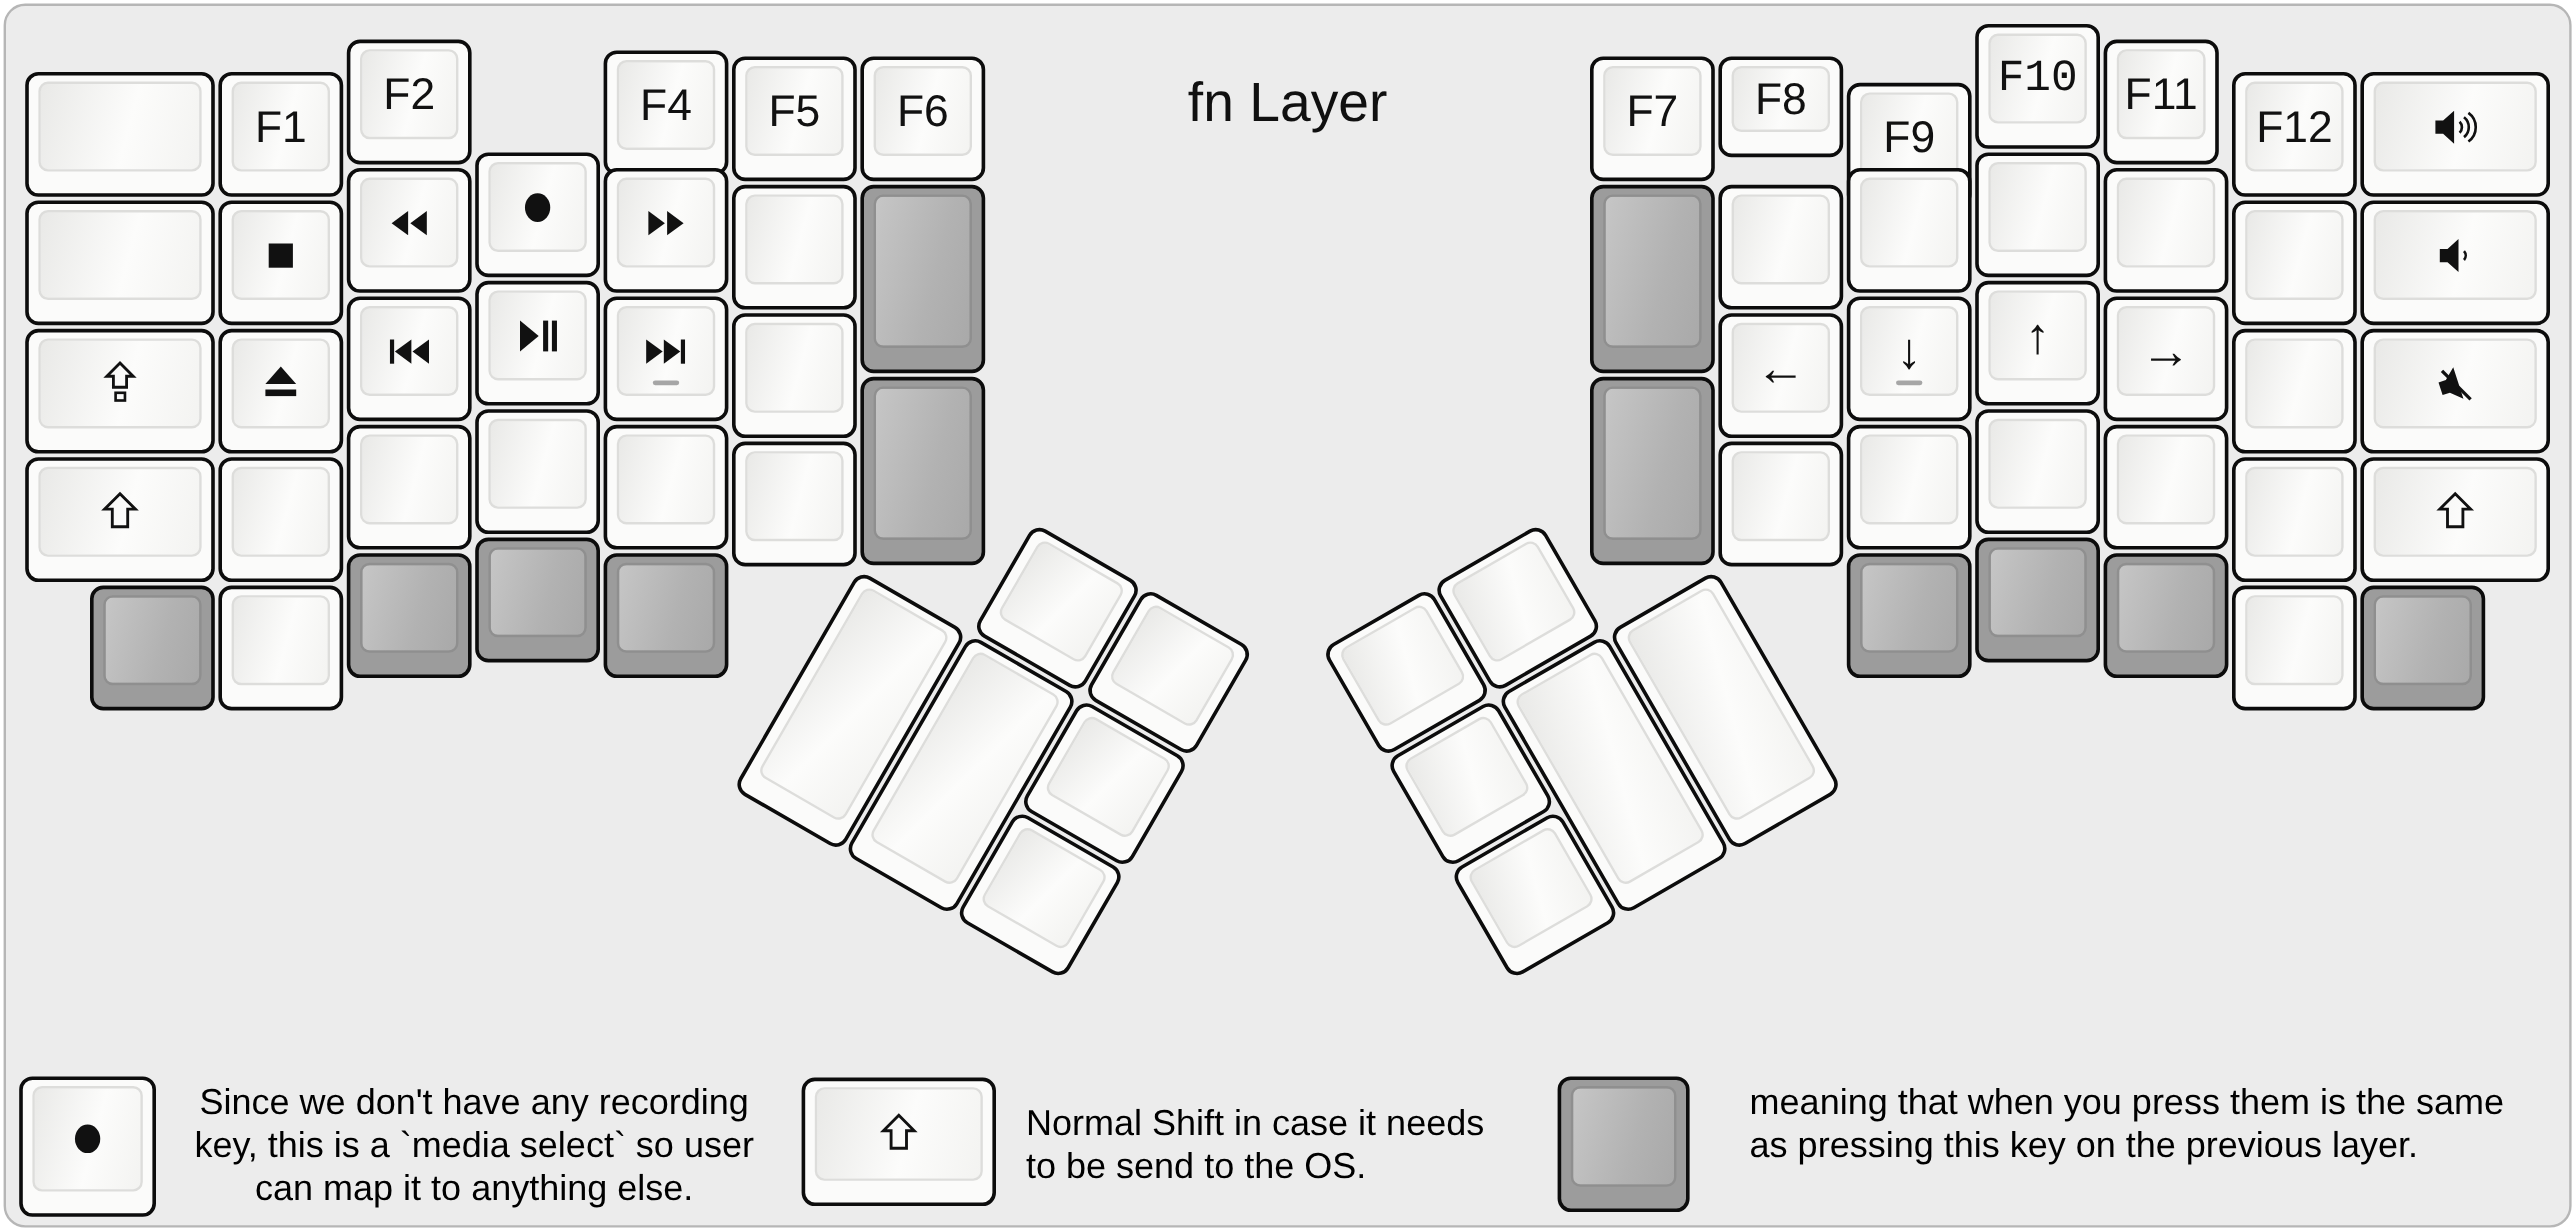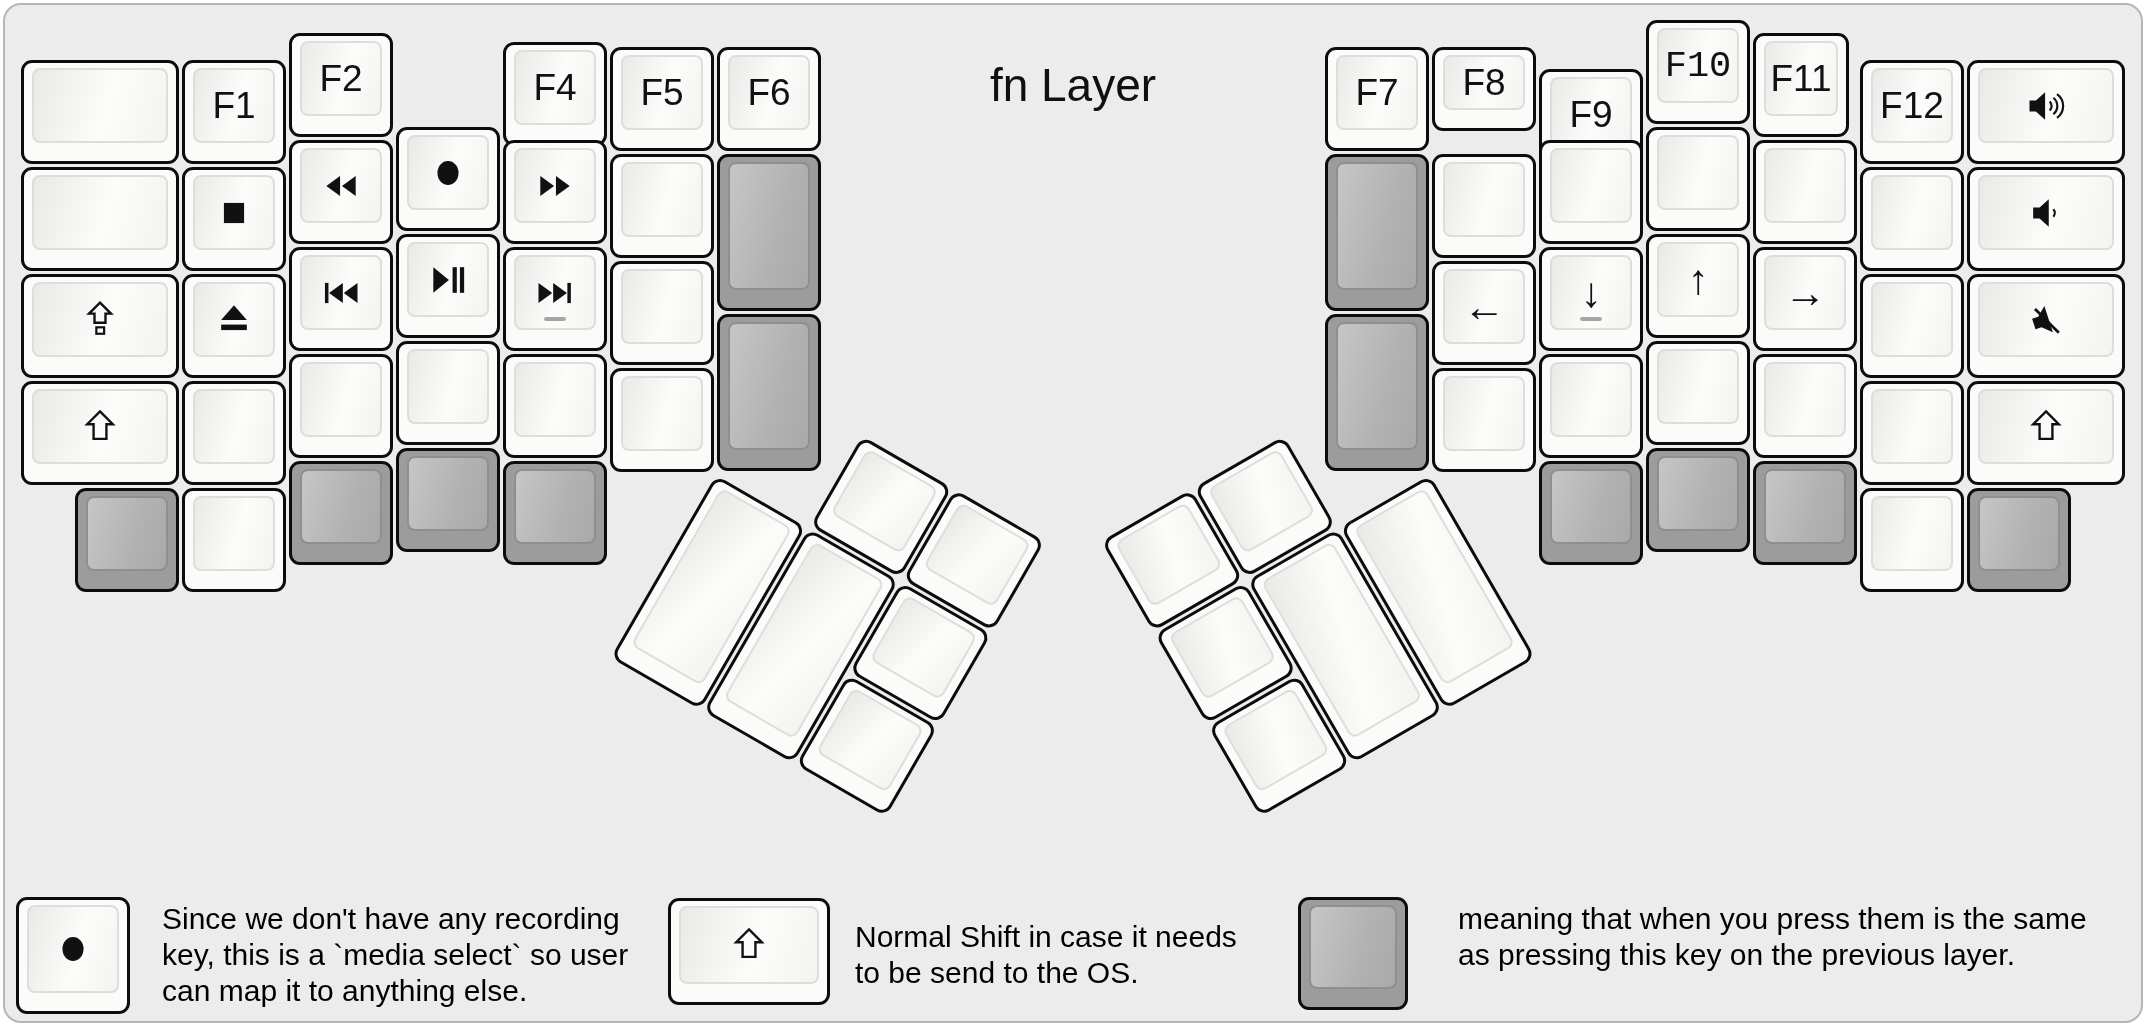--- a/index.html
+++ b/index.html
@@ -19,21 +19,21 @@
   .klabel{font-size:37px;color:#111;white-space:nowrap;}
   .klabel.arrow{font-size:42px;}
   .homing{position:absolute;bottom:7px;left:50%;transform:translateX(-50%);
        width:22px;height:4px;background:#a6a6a6;border-radius:2px;}
   .cluster{position:absolute;width:0;height:0;transform-origin:0 0;}
   .icon{width:44px;height:44px;}
   #page-title{position:absolute;left:873px;top:58px;width:400px;text-align:center;
        font-size:46px;color:#101010;}
   .legend-text{position:absolute;font-size:30px;line-height:36px;color:#000;}
   .legend-text span{display:block;}
-  #legend-text-1{left:162px;top:901px;}
+  #legend-text-1{left:162px;top:901px;text-align:center;}
   #legend-text-2{left:855px;top:919px;}
   #legend-text-3{left:1458px;top:901px;}
 </style>
 </head>
 <body>
 
 <div id="canvas-bg"></div>
 <div id="board">
     <div class="key white" style="left: 21px; top: 60px; width: 158px; height: 104px;">
       <div class="face"></div>

